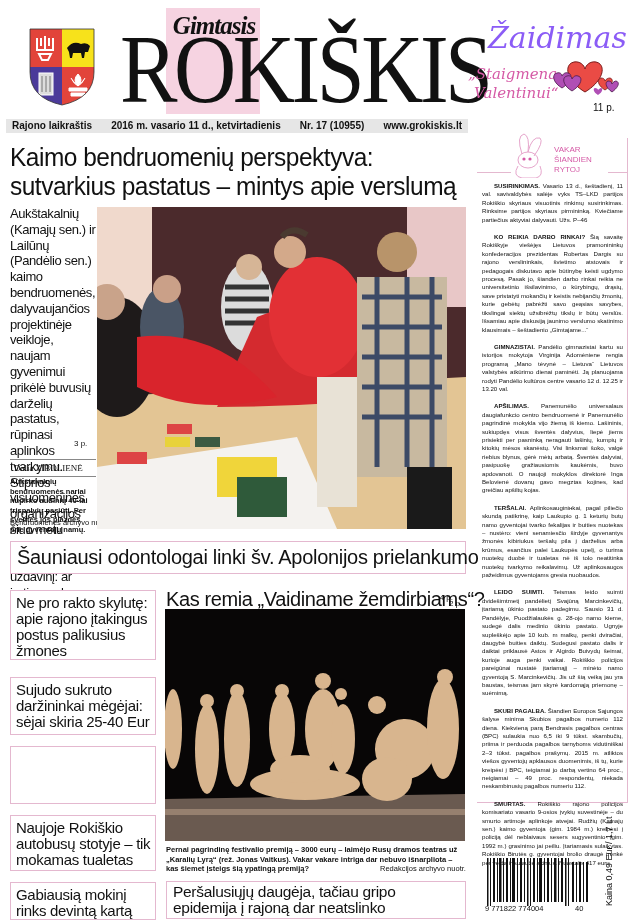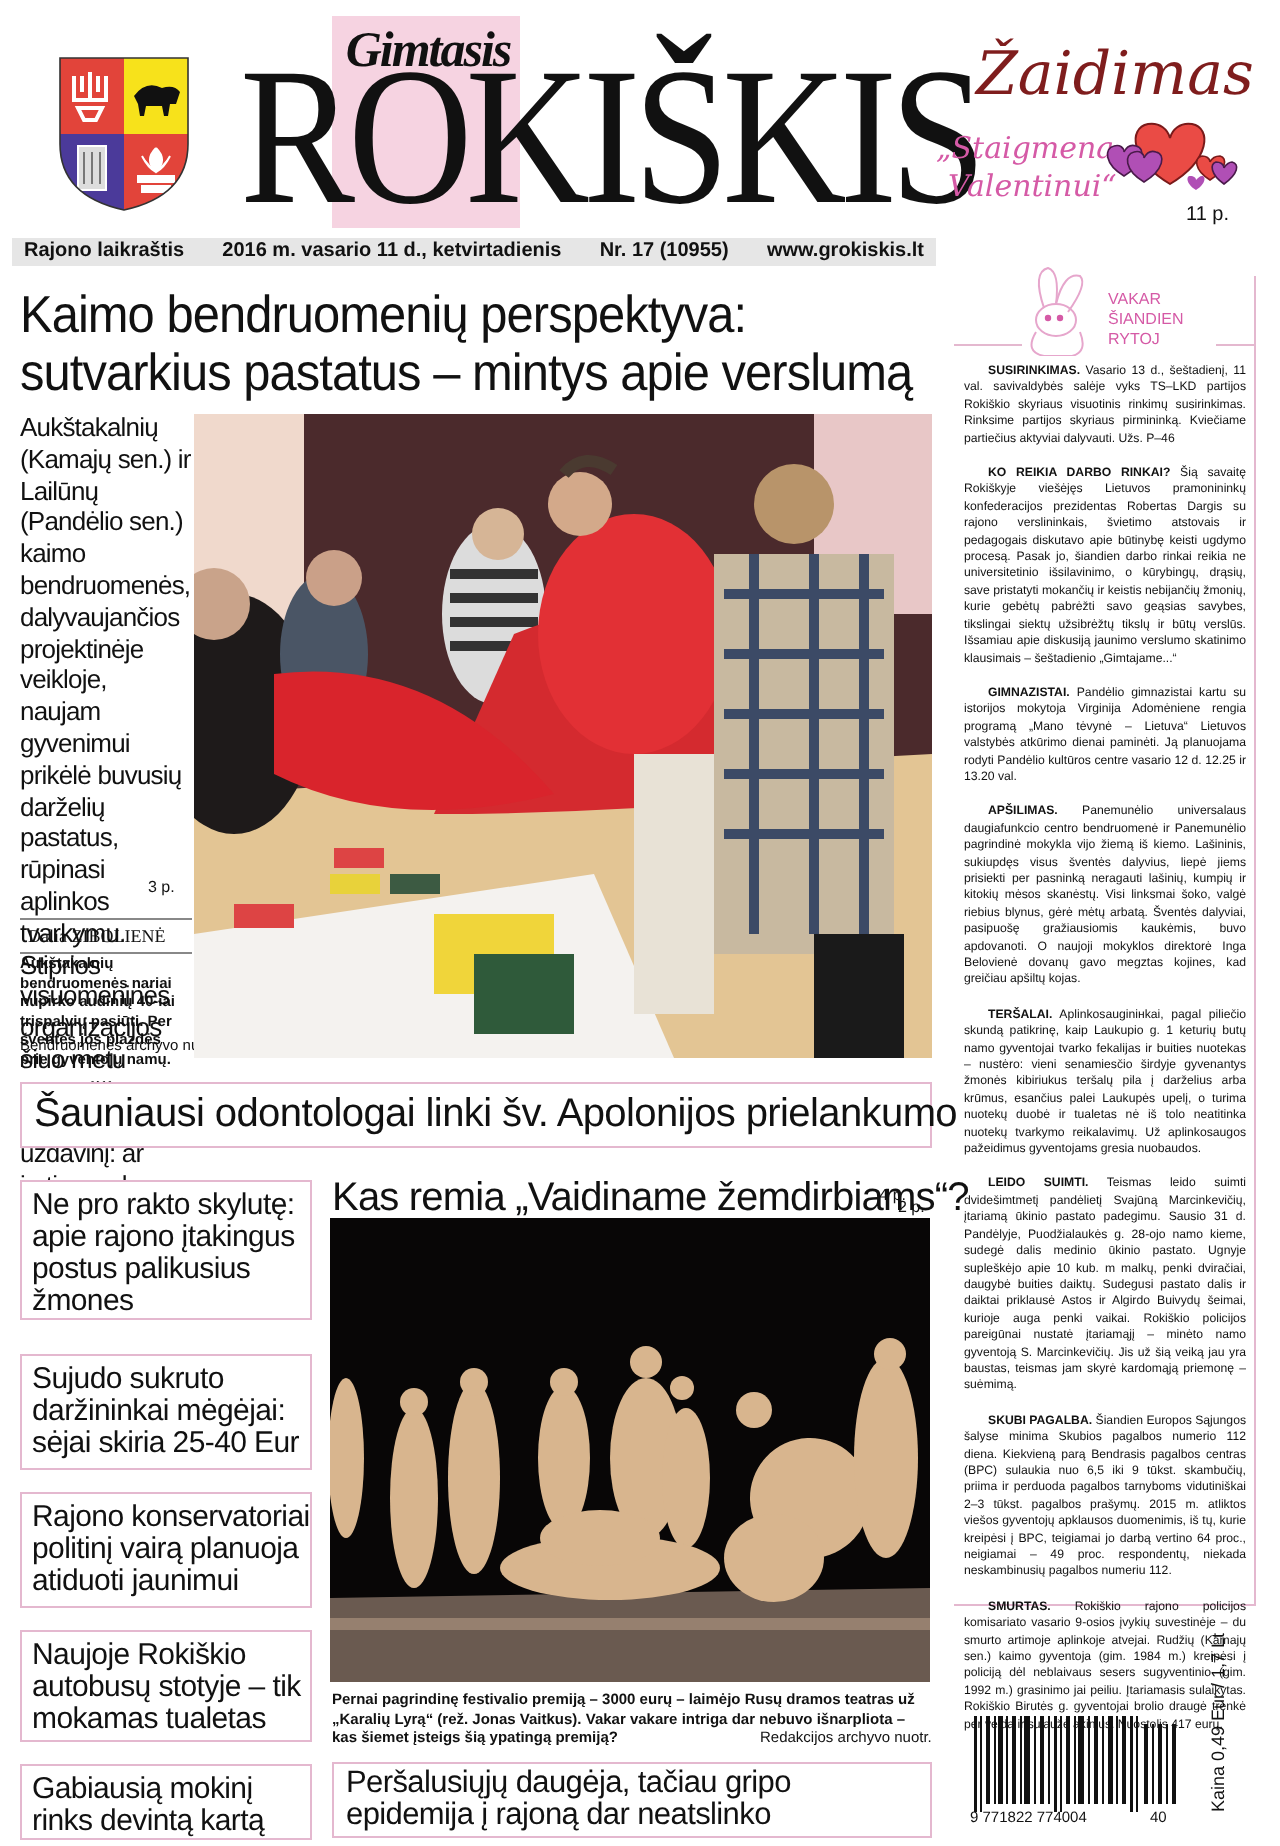--- a/index.html
+++ b/index.html
@@ -4,21 +4,21 @@
 <style>
   * { box-sizing: border-box; margin: 0; padding: 0; }
   body { width: 640px; height: 923px; background: #fff; position: relative; overflow: hidden; font-family: "Liberation Sans", sans-serif; color: #111; }
   .abs { position: absolute; }
 
   
   .crest { left: 29px; top: 28px; width: 66px; height: 78px; }
   .pinkbox { left: 166px; top: 8px; width: 94px; height: 106px; background: #f6d3e1; }
   .gimtasis { left: 168px; top: 12px; width: 92px; text-align: center; font-family: "Liberation Serif", serif; font-style: italic; font-weight: bold; font-size: 25px; letter-spacing: -1px; }
   .title { left: 120px; top: 20px; font-family: "Liberation Serif", serif; font-size: 98px; line-height: 1; letter-spacing: -4px; transform: scaleX(0.88); transform-origin: left top; white-space: nowrap; }
-  .promo-title { left: 488px; top: 20px; font-family: "DejaVu Serif", serif; font-style: italic; color: #7f1d1d; font-size: 30px; }
+  .promo-title { left: 488px; top: 20px; font-family: "DejaVu Serif", serif; font-style: italic; color: #8b5cf6; font-size: 30px; }
   .promo-sub { left: 468px; top: 65px; font-family: "DejaVu Serif", serif; font-style: italic; color: #d55aa6; font-size: 15px; line-height: 19px; }
   .hearts { left: 550px; top: 52px; width: 70px; height: 45px; }
   .promo-page { left: 593px; top: 102px; font-size: 10px; }
 
   .infobar { left: 6px; top: 119px; width: 462px; height: 14px; background: #e6e6e6; display: flex; justify-content: space-between; padding: 0 6px; font-weight: bold; font-size: 10px; line-height: 14px; }
 
   .headline { left: 10px; top: 143px; font-size: 26px; line-height: 29px; letter-spacing: -0.5px; transform: scaleX(0.94); transform-origin: left top; white-space: nowrap; }
 
   .lede { left: 10px; top: 206px; width: 86px; font-family: "Liberation Sans", sans-serif; font-size: 13px; line-height: 15.8px; letter-spacing: -0.4px; }
   .lede-page { left: 74px; top: 439px; font-size: 8px; }
@@ -159,21 +159,20 @@
 
 <div class="boxed side-box" style="left:10px; top:590px; width:146px; height:70px;">
   <div class="t" style="width:138px">Ne pro rakto skylutę: apie rajono įtakingus postus palikusius žmones</div>
   <span class="pg" style="right:10px; top:56px">6-7 p.</span>
 </div>
 <div class="boxed side-box" style="left:10px; top:677px; width:146px; height:58px;">
   <div class="t" style="width:138px">Sujudo sukruto daržininkai mėgėjai: sėjai skiria 25-40 Eur</div>
   <span class="pg" style="right:10px; top:47px">5 p.</span>
 </div>
 <div class="boxed side-box" style="left:10px; top:746px; width:146px; height:58px;">
-  <div class="t" style="width:140px">Rajono konservatoriai politinį vairą planuoja atiduoti jaunimui</div>
   <span class="pg" style="right:10px; top:44px">2 p.</span>
 </div>
 <div class="boxed side-box" style="left:10px; top:815px; width:146px; height:56px;">
   <div class="t" style="width:140px">Naujoje Rokiškio autobusų stotyje – tik mokamas tualetas</div>
   <span class="pg" style="right:10px; top:40px">3 p.</span>
 </div>
 <div class="boxed side-box" style="left:10px; top:882px; width:146px; height:38px;">
   <div class="t" style="width:142px">Gabiausią mokinį rinks devintą kartą</div>
   <span class="pg" style="right:10px; top:25px">2 p.</span>
 </div>

